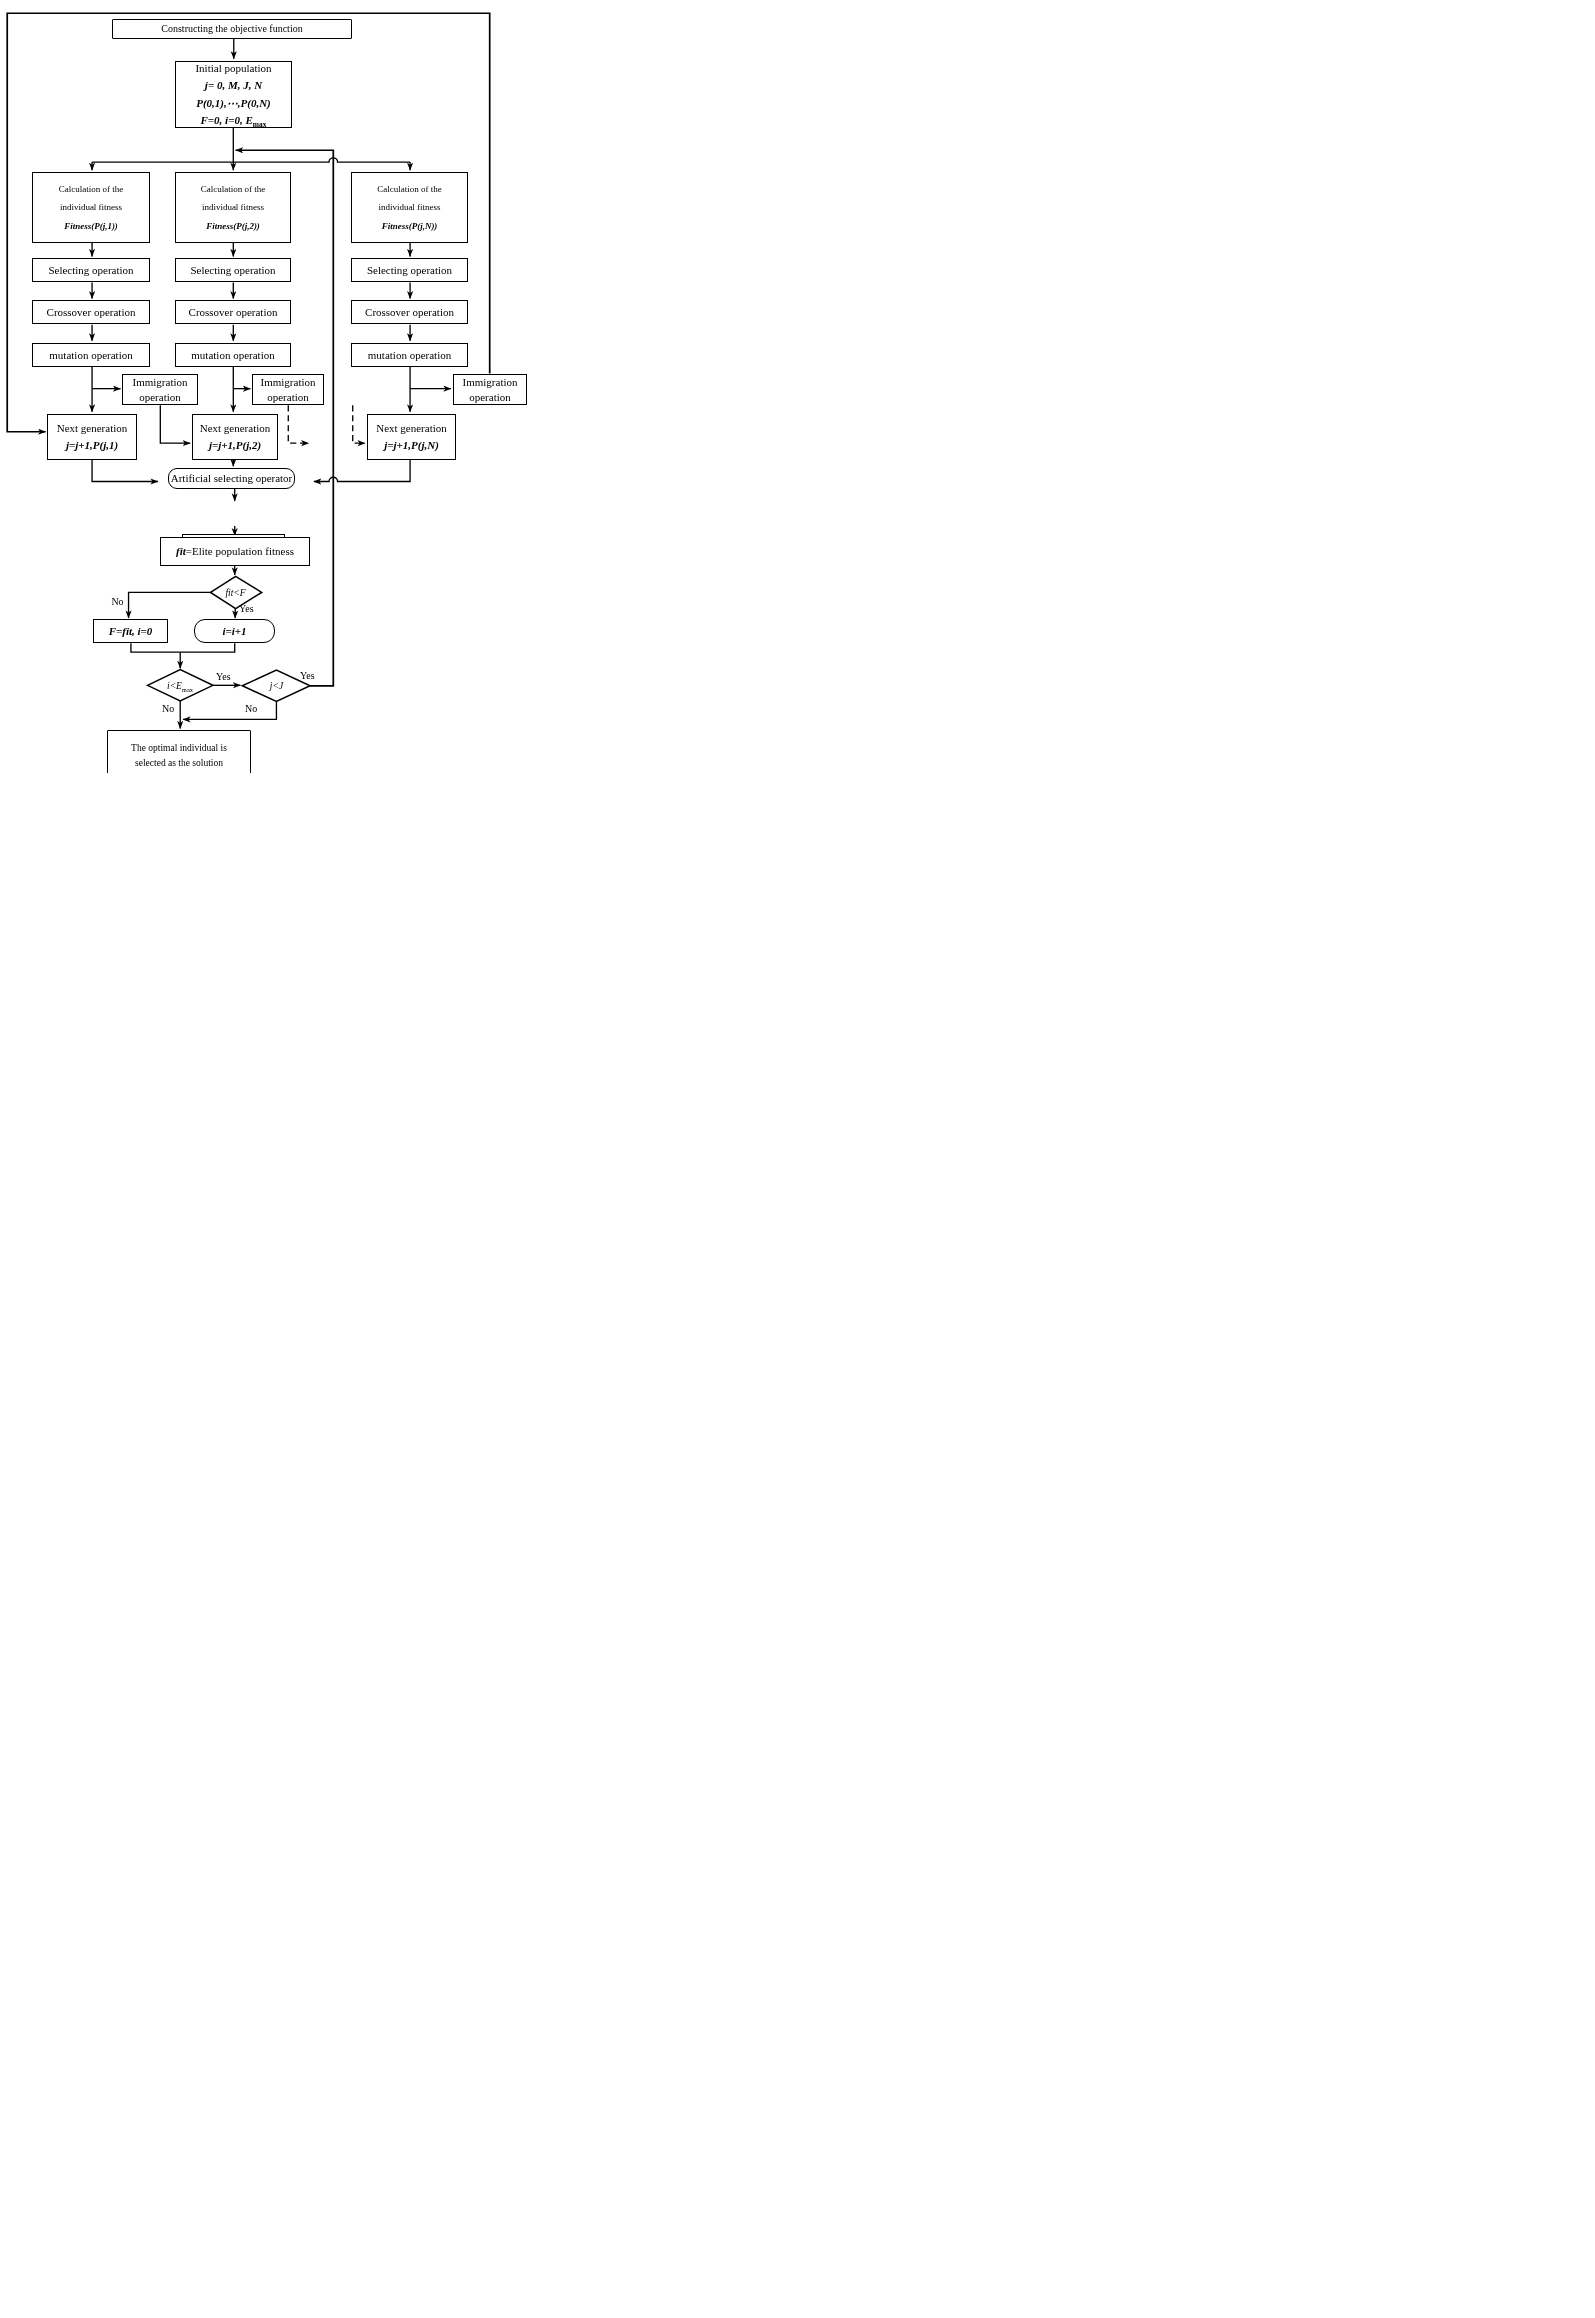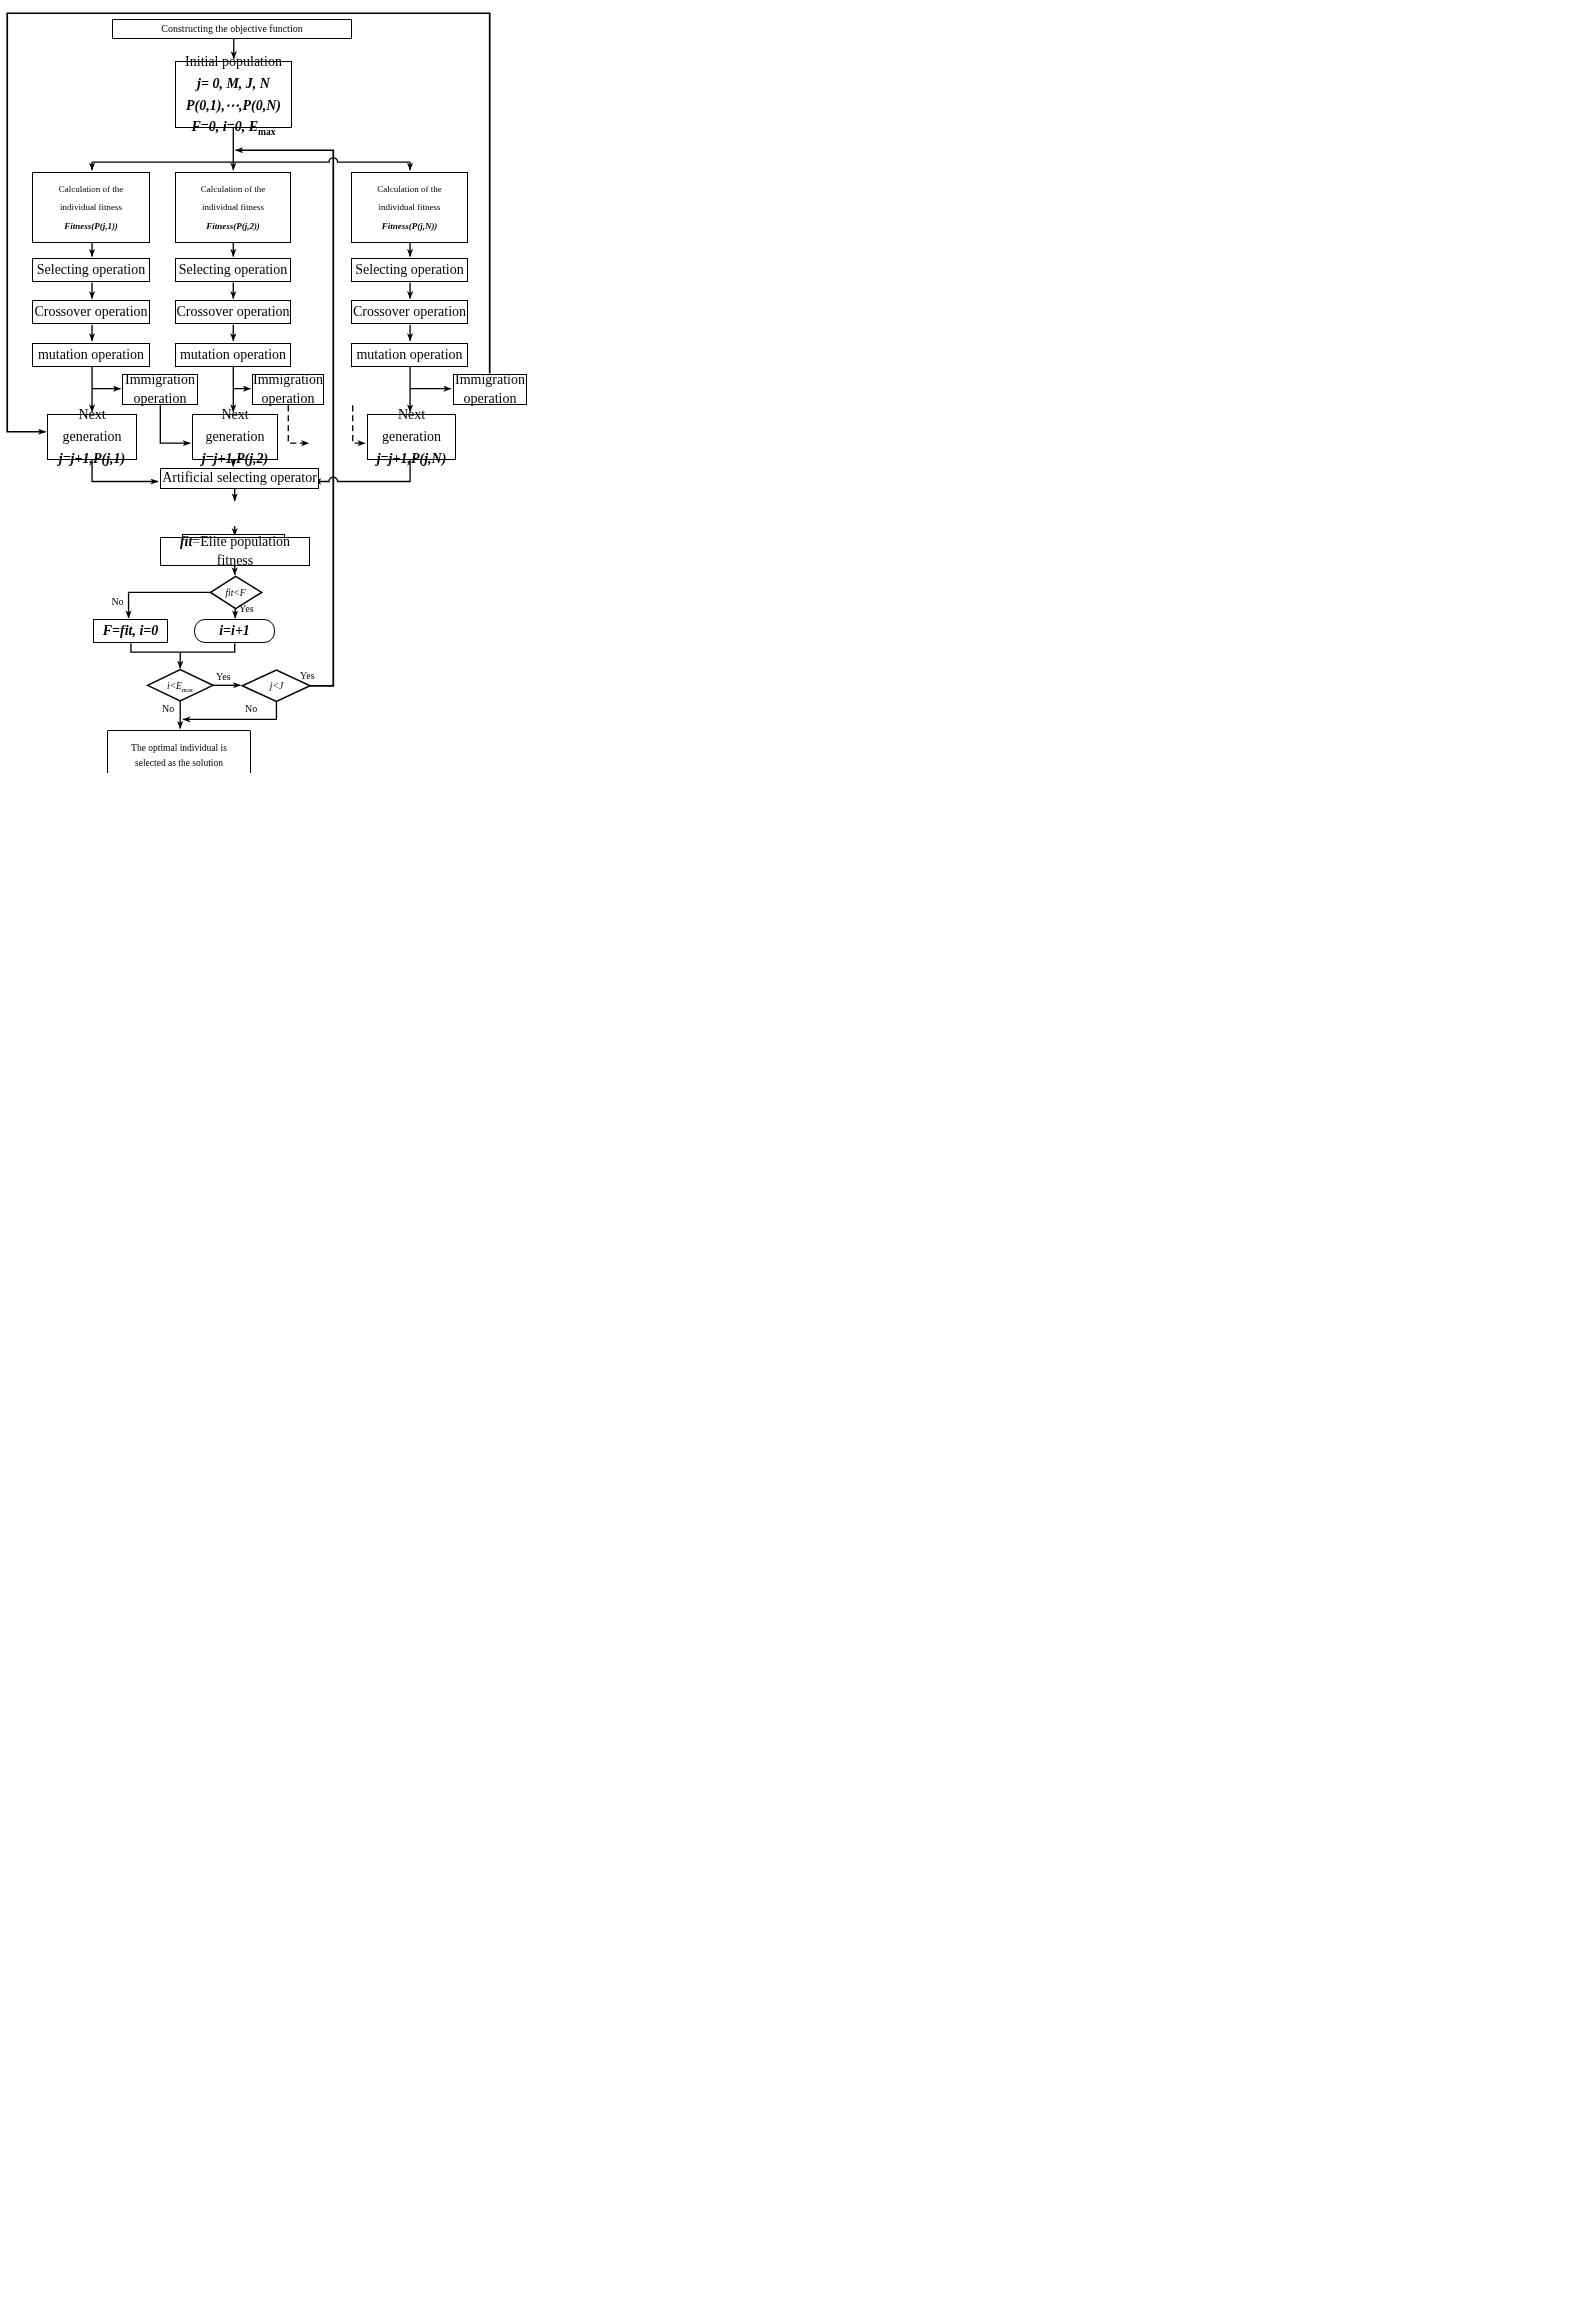--- a/index.html
+++ b/index.html
@@ -1,21 +1,21 @@
 <!DOCTYPE html>
 <html style="font-size:7.6px"><head>
 <meta charset="utf-8">
 <style>
   html,body{margin:0;padding:0;background:#fff;}
   .canvas{position:relative;width:532px;height:773px;background:#fff;overflow:hidden;
           font-family:"Liberation Serif",serif;color:#000;}
   .lines{position:absolute;left:0;top:0;width:100%;height:100%;}
   .node{position:absolute;box-sizing:border-box;border:1.4px solid #000;background:#fff;
         display:flex;flex-direction:column;align-items:center;justify-content:center;
-        text-align:center;font-size:14px;line-height:1.32;}
+        text-align:center;font-size:11px;line-height:1.32;}
   .pill{border-radius:1px;border-width:1.5px;font-size:10px;}
   .roomy{line-height:2.05;}
   .med{line-height:1.55;}
   .dtext{position:absolute;display:flex;align-items:center;justify-content:center;
          text-align:center;font-size:9.5px;font-style:italic;background:transparent;}
   .lbl{position:absolute;font-size:10px;background:transparent;}
   .it{font-style:italic;font-weight:bold;}
   .up{font-style:normal;}
   sub{font-size:68%;line-height:0;}
 </style>
@@ -170,21 +170,21 @@
   </div>
   <div class="node med" style="left:192px;top:414px;width:86px;height:46px;">
     <span>Next generation</span>
     <span class="it">j=j+1,P(j,2)</span>
   </div>
   <div class="node med" style="left:367px;top:414px;width:89px;height:46px;">
     <span>Next generation</span>
     <span class="it">j=j+1,P(j,N)</span>
   </div>
 
-  <div class="node" style="left:160px;top:468px;width:159px;height:21.3px;">
+  <div class="node" style="left:168px;top:468px;width:127px;height:21.3px;border-radius:9px;">
     <span>Artificial selecting operator</span>
   </div>
   <div class="node" style="left:182px;top:502px;width:103px;height:24px;margin-top:32px;">
     <span>Elite population</span>
   </div>
   <div class="node" style="left:160px;top:537px;width:150px;height:29px;">
     <span><span class="it">fit</span><span>=Elite population fitness</span></span>
   </div>
 
   <div class="dtext" style="left:207px;top:584px;width:57px;height:17px;">fit&lt;F</div>

